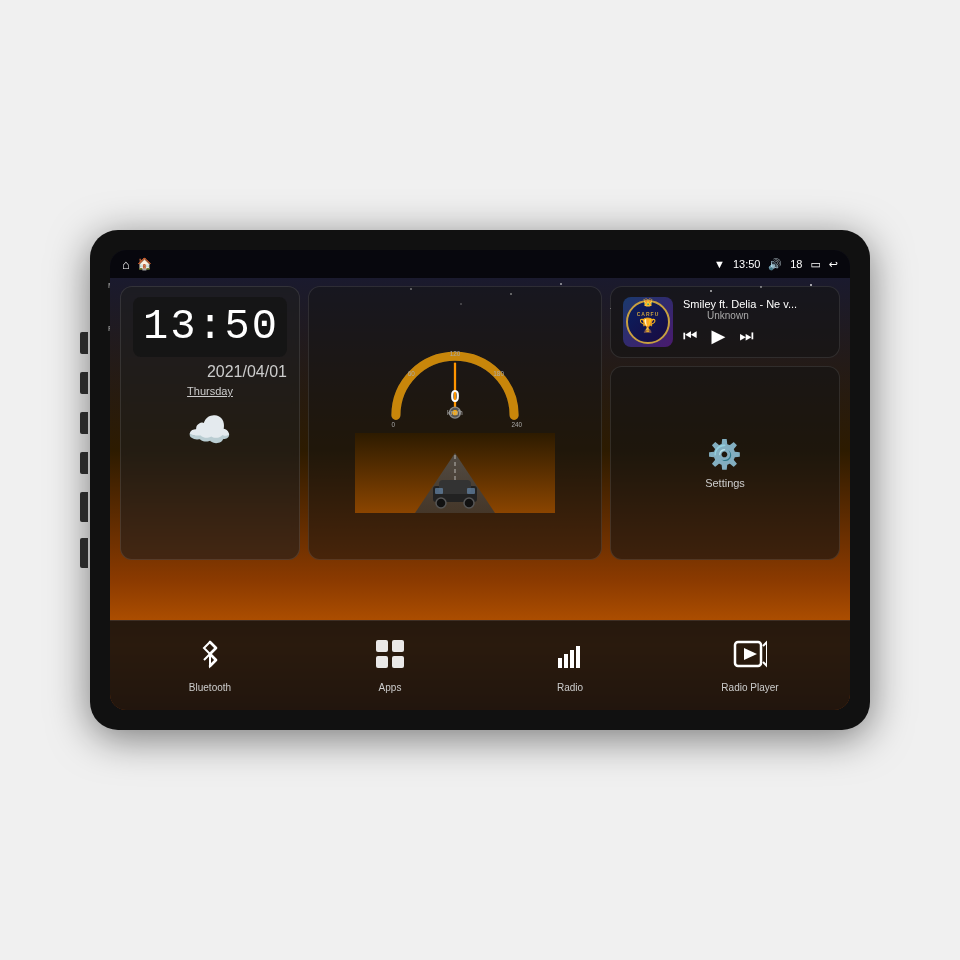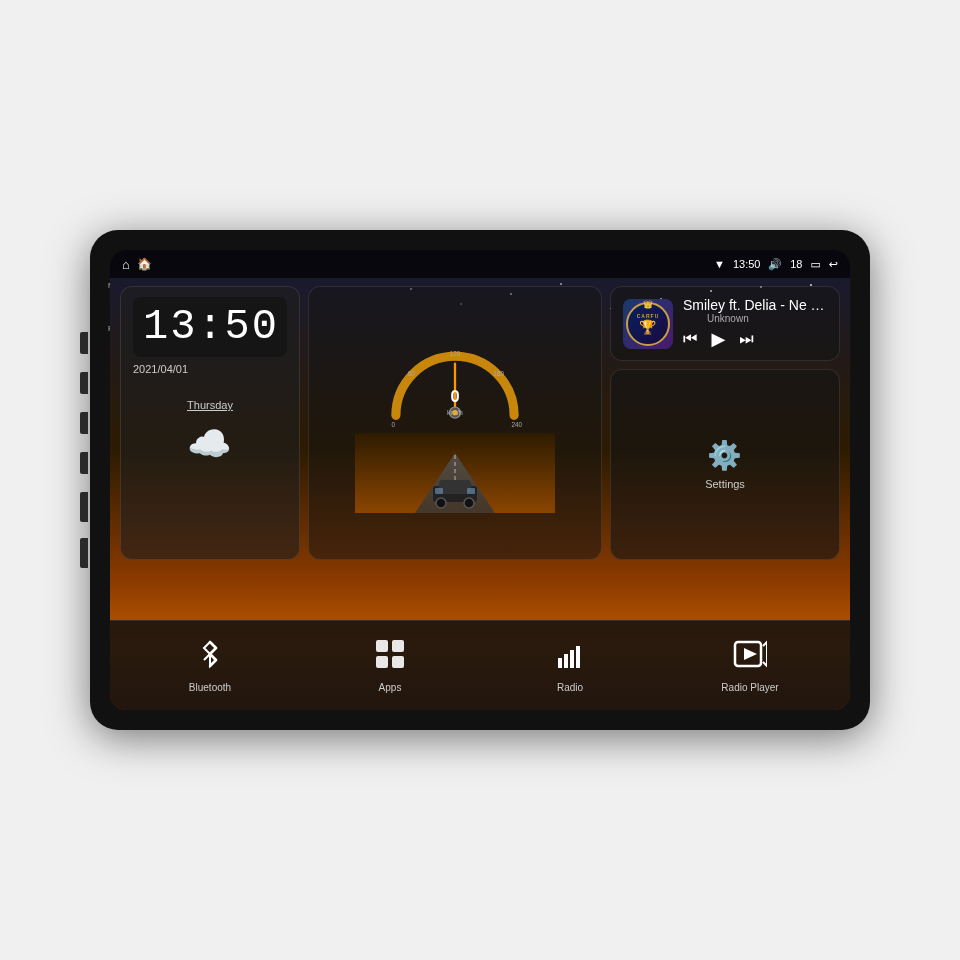--- a/index.html
+++ b/index.html
@@ -121,24 +121,24 @@
       letter-spacing: 2px;
       text-align: center;
       background: rgba(20,20,20,0.8);
       border-radius: 8px;
       padding: 6px 10px;
       margin-bottom: 6px;
       font-family: 'Courier New', monospace;
     }
 
     .clock-date {
-      font-size: 11px;
+      font-size: 16px;
       color: #ccc;
-      text-align: left;
-      margin-bottom: 24px;
+      text-align: right;
+      margin-bottom: 4px;
     }
 
     .clock-day {
       font-size: 11px;
       color: #ccc;
       text-align: center;
       margin-bottom: 12px;
       text-decoration: underline;
     }
 
@@ -199,21 +199,21 @@
       position: relative;
       overflow: hidden;
     }
 
     .track-info {
       flex: 1;
       overflow: hidden;
     }
 
     .track-title {
-      font-size: 14px;
+      font-size: 11px;
       color: #fff;
       white-space: nowrap;
       overflow: hidden;
       text-overflow: ellipsis;
     }
 
     .track-artist {
       font-size: 10px;
       color: #aaa;
       margin-left: 24px;

